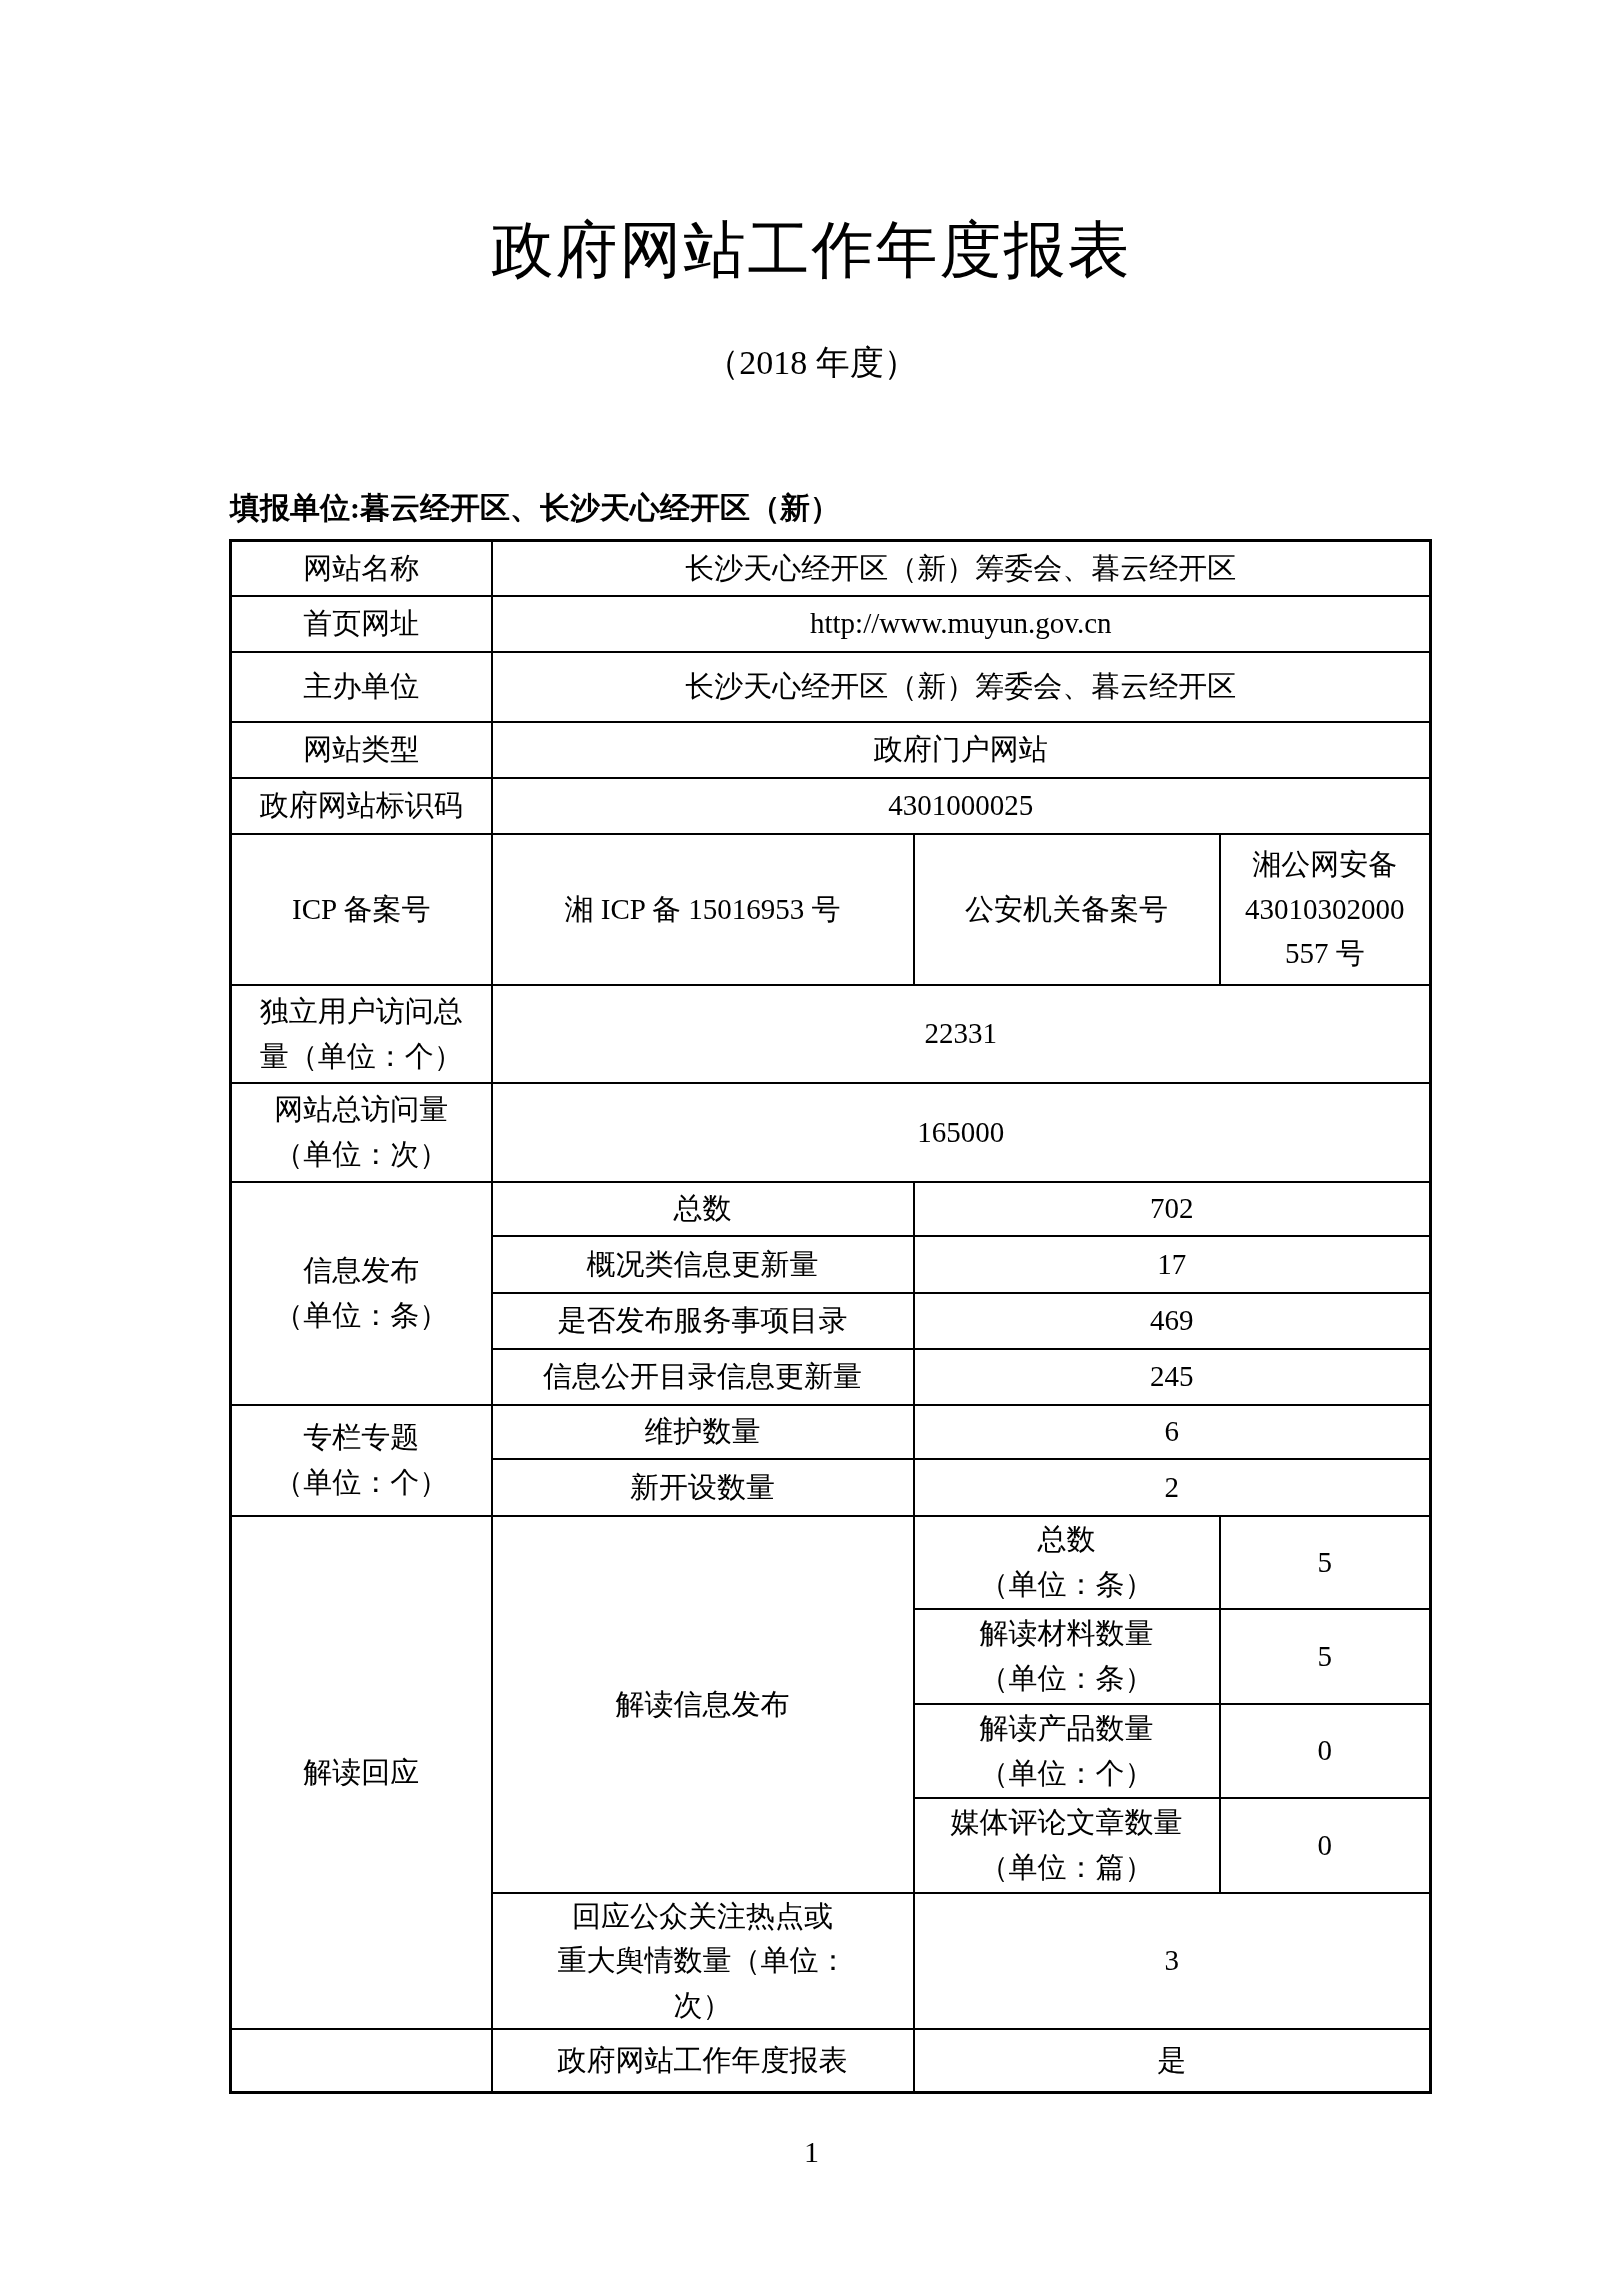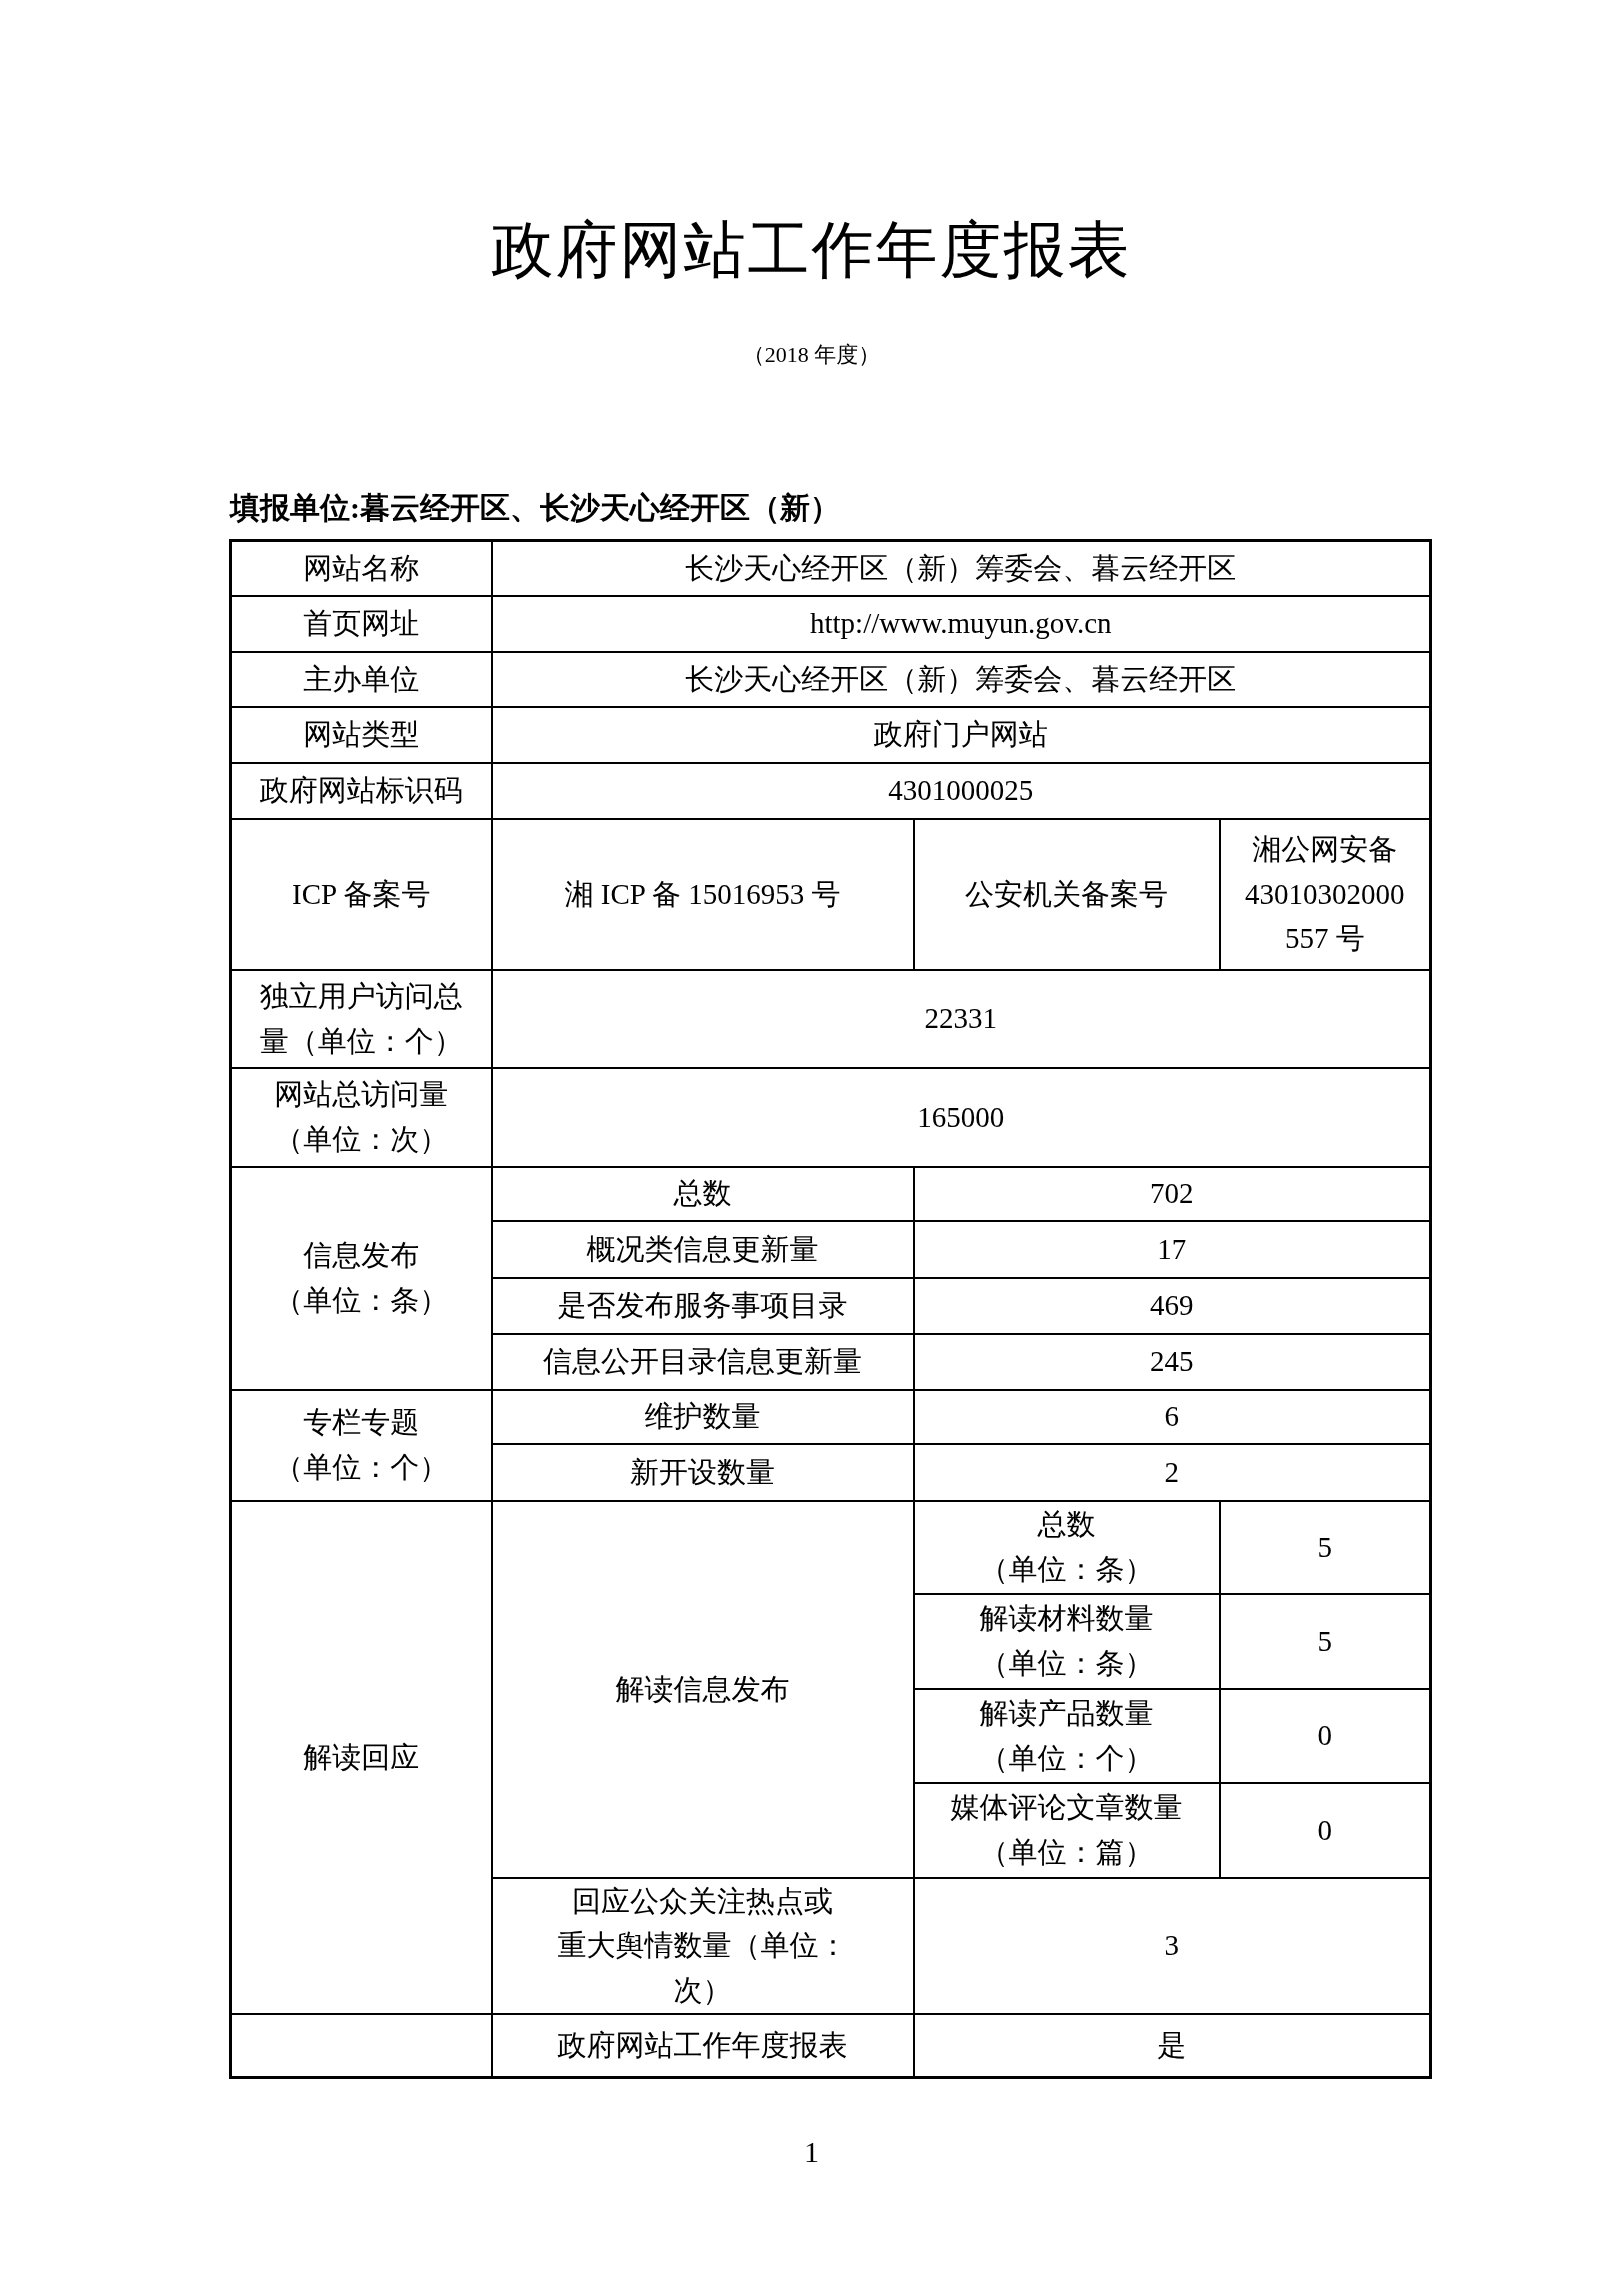--- a/index.html
+++ b/index.html
@@ -7,21 +7,21 @@
     width:1623px; height:2295px; position:relative;
     font-family:"Liberation Serif","DejaVu Serif",serif;
     color:#000;
   }
   .title {
     position:absolute; top:208px; left:0; width:100%;
     text-align:center; font-size:62px; font-weight:normal; letter-spacing:2px;
   }
   .subtitle {
     position:absolute; top:340px; left:0; width:100%;
-    text-align:center; font-size:22px;
+    text-align:center; font-size:34px;
   }
   .filing {
     position:absolute; top:488px; left:230px;
     font-size:30px; font-weight:bold;text-align:right;
   }
   table.report {
     position:absolute; top:539px; left:229px;
     width:1199px; border-collapse:collapse; table-layout:fixed;
     border:3.3px solid #000;
   }
@@ -52,21 +52,21 @@
   </colgroup>
   <tbody>
       <tr style="height:55px">
     <td>网站名称</td>
     <td colspan="3">长沙天心经开区（新）筹委会、暮云经开区</td>
   </tr>
   <tr style="height:56px">
     <td>首页网址</td>
     <td colspan="3">http://www.muyun.gov.cn</td>
   </tr>
-  <tr style="height:55px">
+  <tr style="height:70px">
     <td>主办单位</td>
     <td colspan="3">长沙天心经开区（新）筹委会、暮云经开区</td>
   </tr>
   <tr style="height:56px">
     <td>网站类型</td>
     <td colspan="3">政府门户网站</td>
   </tr>
   <tr style="height:56px">
     <td>政府网站标识码</td>
     <td colspan="3">4301000025</td>

